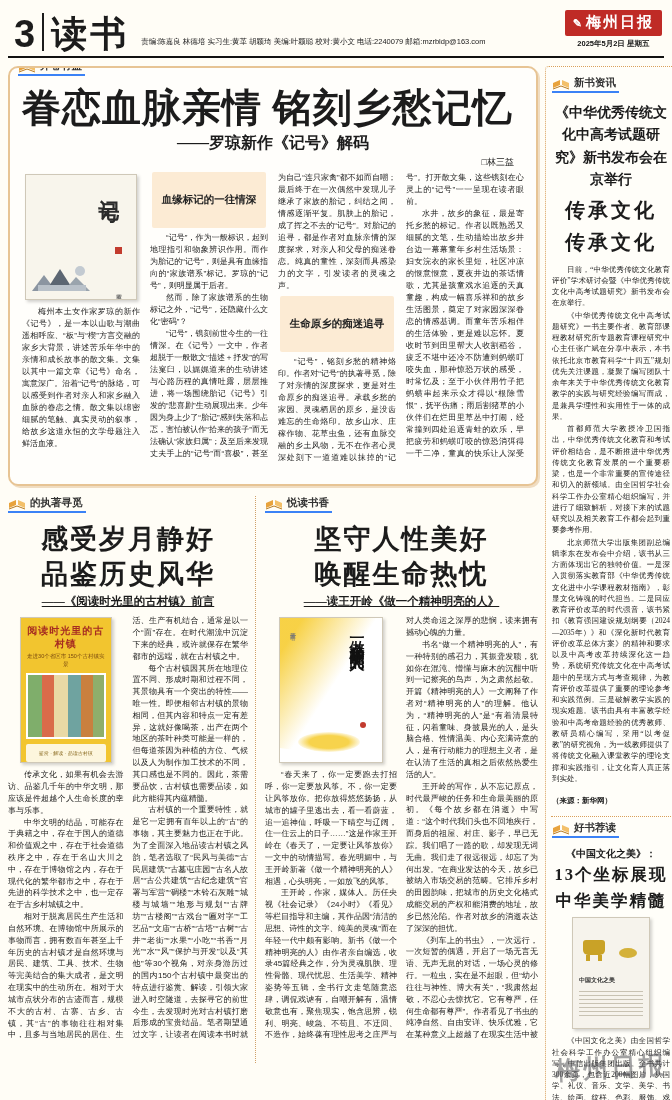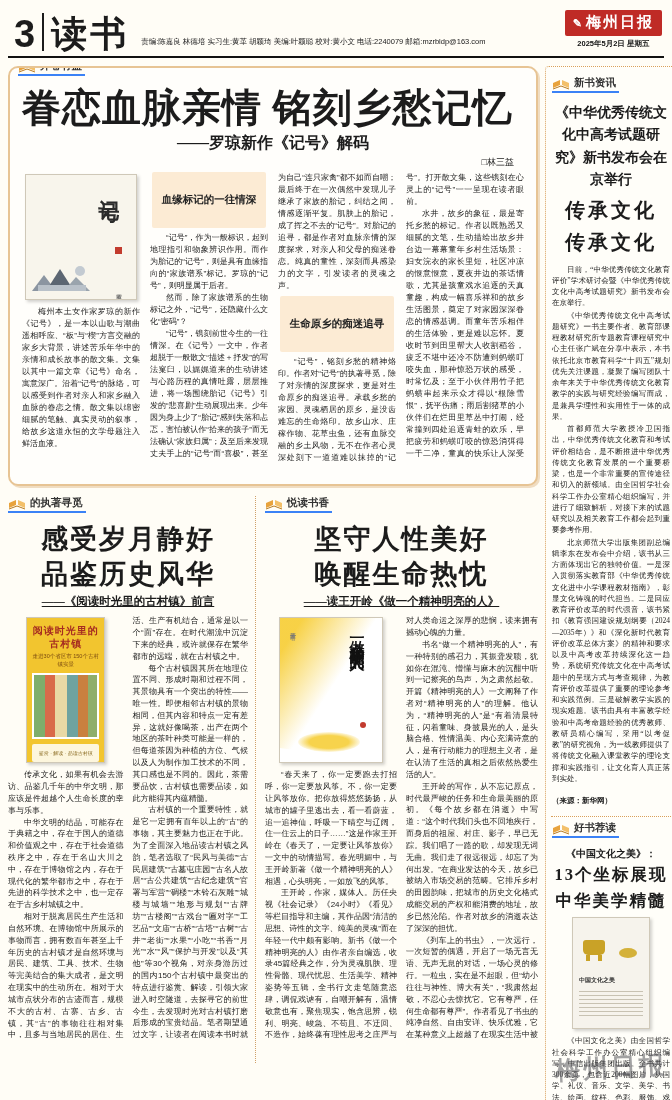--- a/index.html
+++ b/index.html
@@ -42,21 +42,21 @@
             padding:20px 0;margin:4px 2px;break-inside:avoid;border-radius:2px;}
   
   figure{margin:0 0 6px 0;break-inside:avoid;}
   .cover{position:relative;border:1px solid #cfc8b8;box-shadow:2px 2px 3px rgba(0,0,0,.18);overflow:hidden;box-sizing:border-box;}
   .cover-jihao{width:112px;height:126px;background:#f8f5ec;margin:2px auto 6px;}
   .cover-jihao .vtitle{position:absolute;top:8px;right:12px;writing-mode:vertical-rl;
       font-family:"Liberation Serif",serif;font-size:21px;font-weight:bold;color:#2b2b2b;letter-spacing:4px;}
   .cover-jihao .seal{position:absolute;right:14px;top:72px;width:7px;height:7px;background:#c23b2e;}
   .cover-jihao .auth{position:absolute;right:13px;bottom:8px;writing-mode:vertical-rl;font-size:6px;color:#666;}
   .cover-jihao svg{position:absolute;left:4px;bottom:6px;}
-  .cover-gucun{width:79px;height:146px;background:#f2c52f;margin:2px auto 6px;padding:6px 5px;}
+  .cover-gucun{width:92px;height:146px;background:#f2c52f;margin:2px auto 6px;padding:6px 5px;}
   .cover-gucun .t{font-size:10px;font-weight:900;color:#a62c21;text-align:center;letter-spacing:1px;line-height:1.3;}
   .cover-gucun .st{font-size:5.5px;color:#7a4a10;text-align:center;margin-top:2px;}
   .cover-gucun .illus{height:62px;margin-top:5px;border:2px solid #fff;
       background:linear-gradient(90deg,#7fae6b 0 18%,#d96b4a 18% 34%,#e9d9a5 34% 52%,#6fa3a0 52% 70%,#c9803f 70% 86%,#8fae6b 86% 100%);}
   .cover-gucun .foot{margin-top:5px;height:18px;background:#fdf6dd;border-radius:2px;
       display:flex;align-items:center;justify-content:center;font-size:5px;color:#8a6a20;}
   .cover-jingshen{width:104px;height:146px;background:#fff;margin:2px auto 6px;}
   .cover-jingshen .beam{position:absolute;left:-26px;top:-16px;width:120px;height:150px;
       background:linear-gradient(115deg,rgba(247,207,60,.95) 0 26%,rgba(247,207,60,0) 62%);transform:rotate(8deg);}
   .cover-jingshen .glow{position:absolute;left:18px;bottom:10px;width:62px;height:20px;border-radius:50%;

